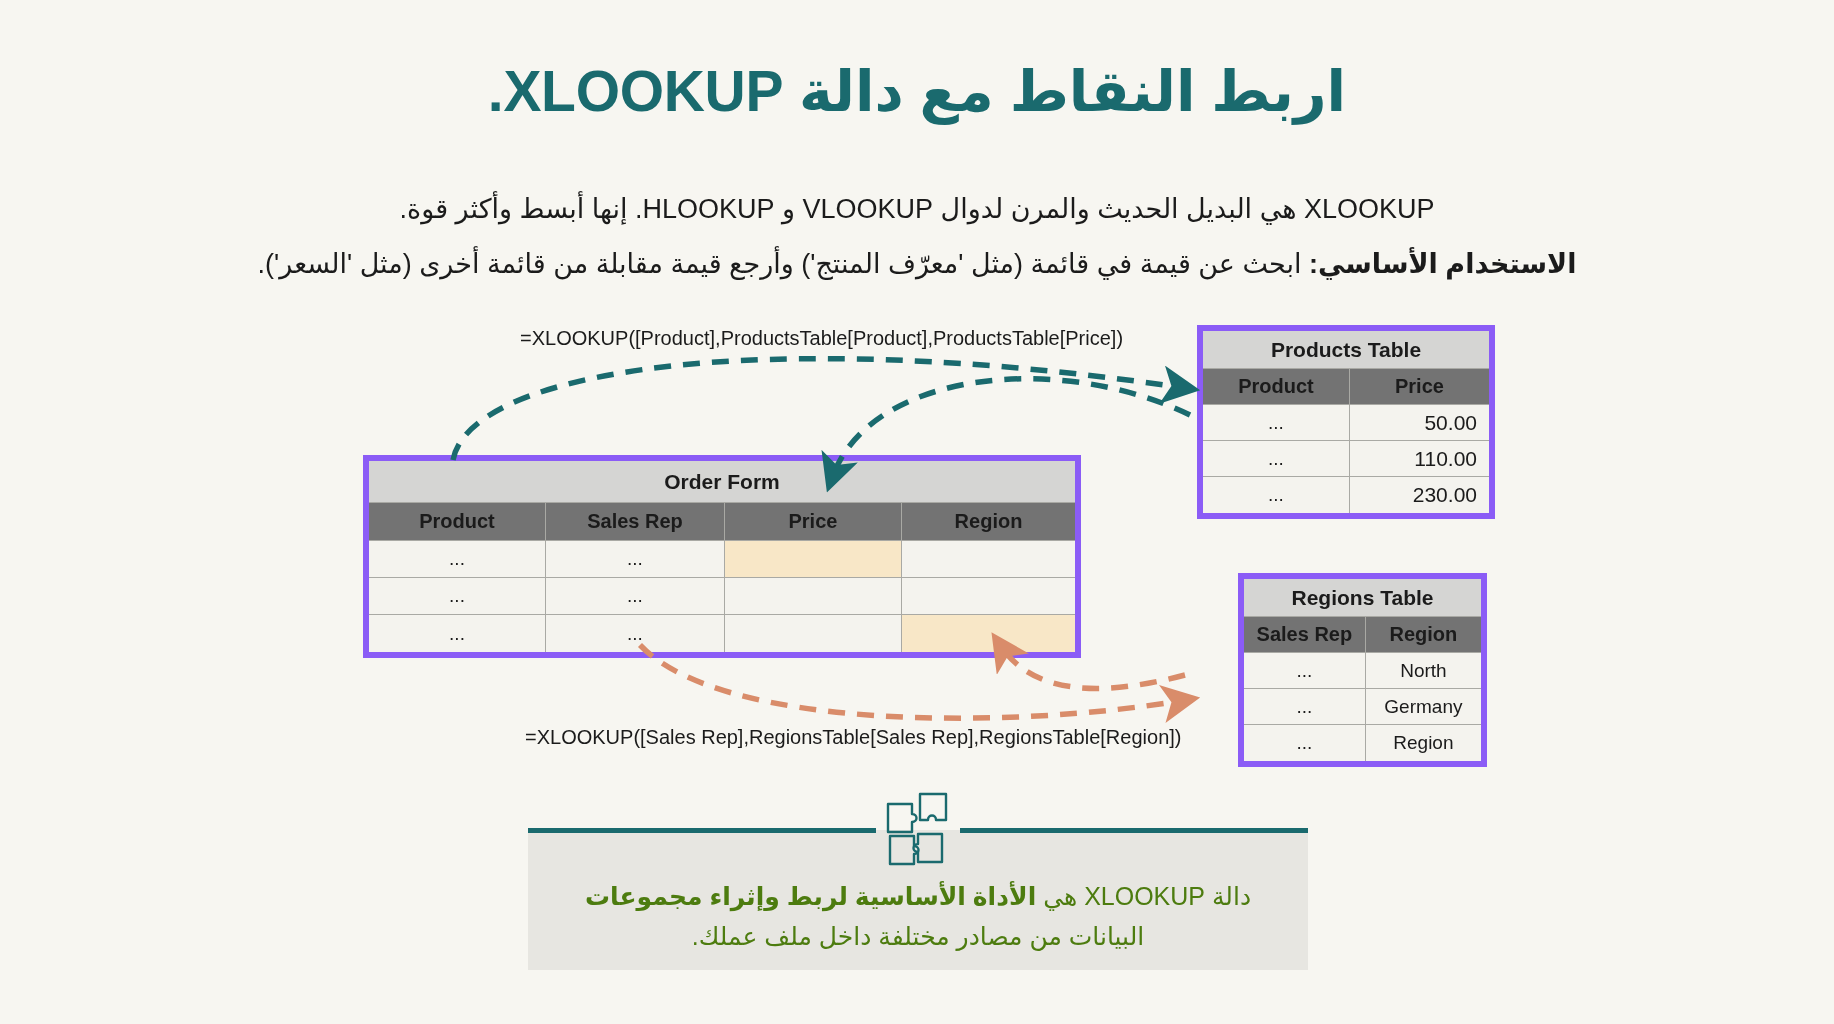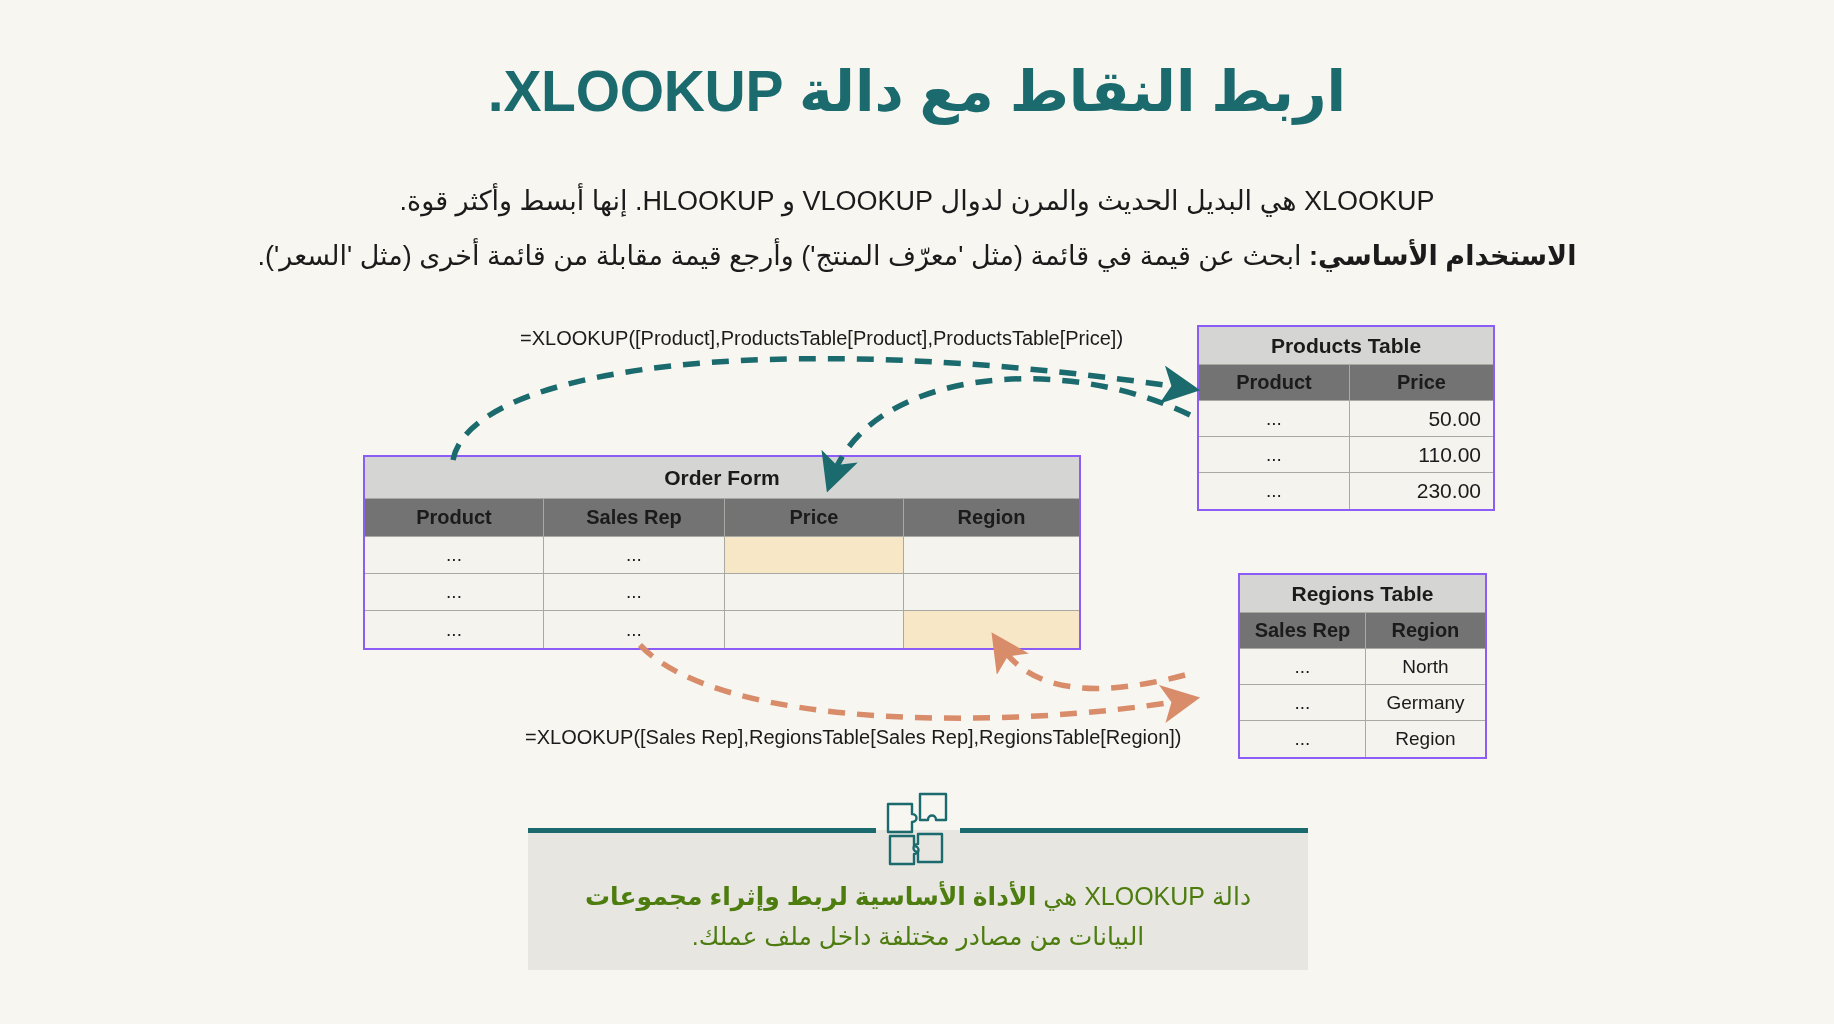--- a/index.html
+++ b/index.html
@@ -18,28 +18,28 @@
     text-align:center;
     font-size:57px;font-weight:bold;
     color:#1a6a6e;
     letter-spacing:-0.3px;
     direction:rtl;
     white-space:nowrap;
   }
   .sub1,.sub2{
     position:absolute;left:0;width:1834px;
     text-align:center;direction:rtl;
-    color:#1b1b1b;white-space:nowrap;
+    color:#1b1b1b;white-space:nowrap;margin-top:8px;
   }
   .sub1{top:185px;font-size:27px;}
   .sub2{top:240px;font-size:27px;}
   .sub2 b{font-weight:bold;}
 
   
-  .tbl{position:absolute;border:2px solid #8b5cf6;background:#f4f3ee;
+  .tbl{position:absolute;border:6px solid #8b5cf6;background:#f4f3ee;
        box-sizing:border-box;direction:ltr;}
   .tbl .trow{display:flex;}
   .tbl .tcell{
     box-sizing:border-box;
     border-right:1px solid #a9a9a4;
     border-bottom:1px solid #a9a9a4;
     display:flex;align-items:center;justify-content:center;
     font-size:19px;color:#1b1b1b;background:#f4f3ee;
     overflow:hidden;
   }

